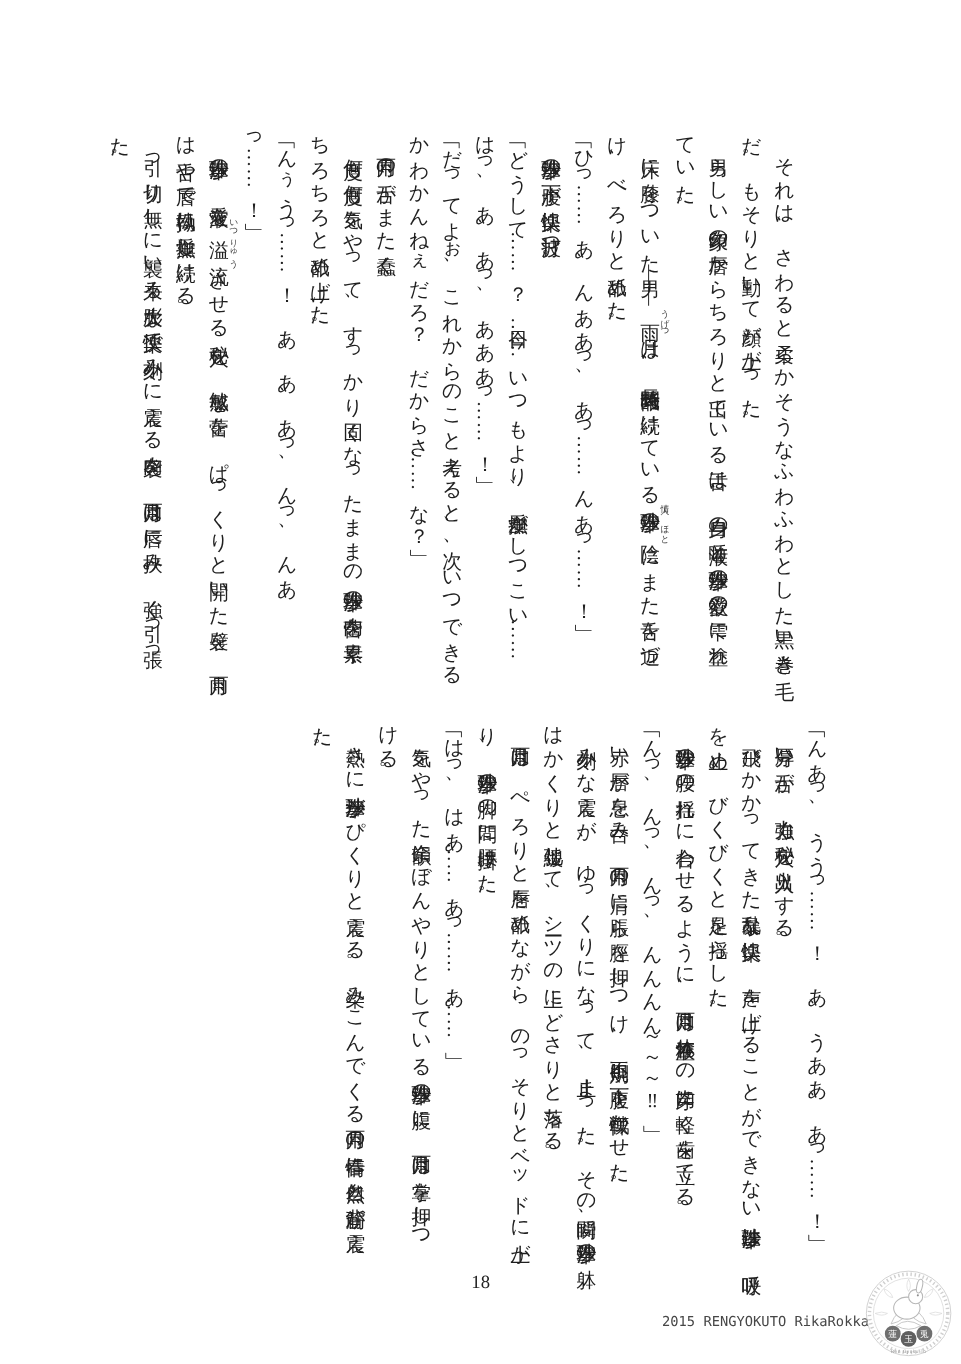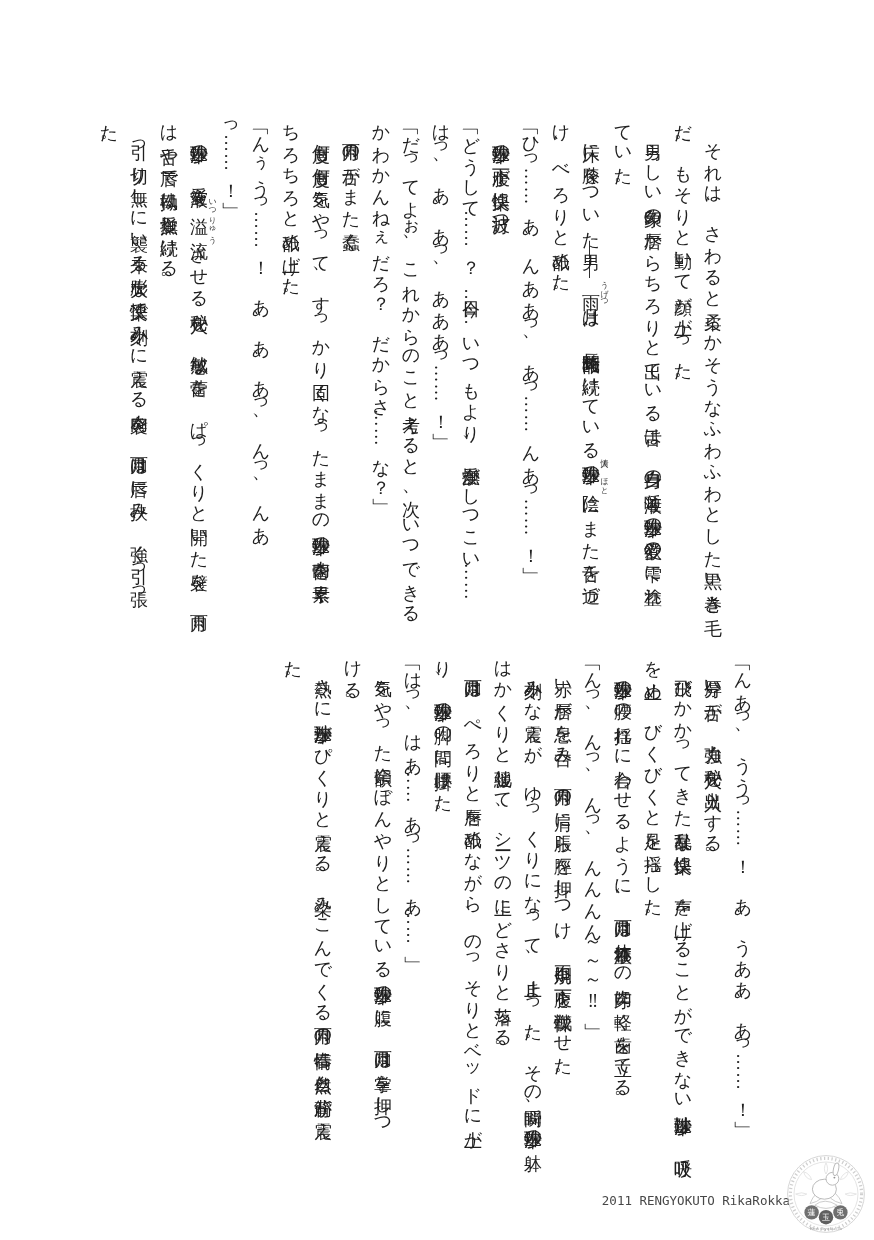--- a/index.html
+++ b/index.html
@@ -71,22 +71,23 @@
       <p class="para narration">珠沙華の腰の揺れに合わせるように、雨月は体液塗れの肉芽に軽く歯を立てる。</p>
       <p class="para dialogue">「んっ、んっ、んっ、んんんん～～～‼」</p>
       <p class="para narration">赤い唇が息を呑み、雨月の肩に脹ら脛を押しつけ、不規則に下腹を戦慄かせた。</p>
       <p class="para narration">小刻みな震えが、ゆっくりになって、止まった。その瞬間、珠沙華の躰はかくりと弛緩して、シーツの上にどさりと落ちる。</p>
       <p class="para narration">雨月は、ぺろりと唇を舐めながら、のっそりとベッドに上がり、珠沙華の脚の間に腰掛けた。</p>
       <p class="para dialogue">「はっ、はあ……あっ……あ……」</p>
       <p class="para narration">気をやった余韻にぼんやりとしている珠沙華の腹に、雨月は掌を押しつける。</p>
       <p class="para narration">熱さに珠沙華がぴくりと震える。染みこんでくる雨月の春情に自然と背筋が震えた。</p>
     </div>
 
+  <div id="page-number">18</div>
 
-  <div id="copyright">2011 RENGYOKUTO RikaRokka</div>
+  <div id="copyright">2015 RENGYOKUTO RikaRokka</div>
 
   <svg id="logo" viewBox="0 0 100 100" aria-hidden="true">
 
     <circle cx="50" cy="50" r="48" fill="none" stroke="#cccccc" stroke-width="1"></circle>
     <circle cx="50" cy="50" r="44.5" fill="none" stroke="#cfcfcf" stroke-width="4" stroke-dasharray="1.6 3.1"></circle>
     <circle cx="50" cy="50" r="40" fill="none" stroke="#d4d4d4" stroke-width="0.8"></circle>
 
     <g stroke="#d8d8d8" fill="none" stroke-width="0.8">
       <path d="M50 11 q4 8 0 14 q-4 -6 0 -14"></path>
       <path d="M22 22 q8 3 10 10 q-8 -1 -10 -10"></path>

